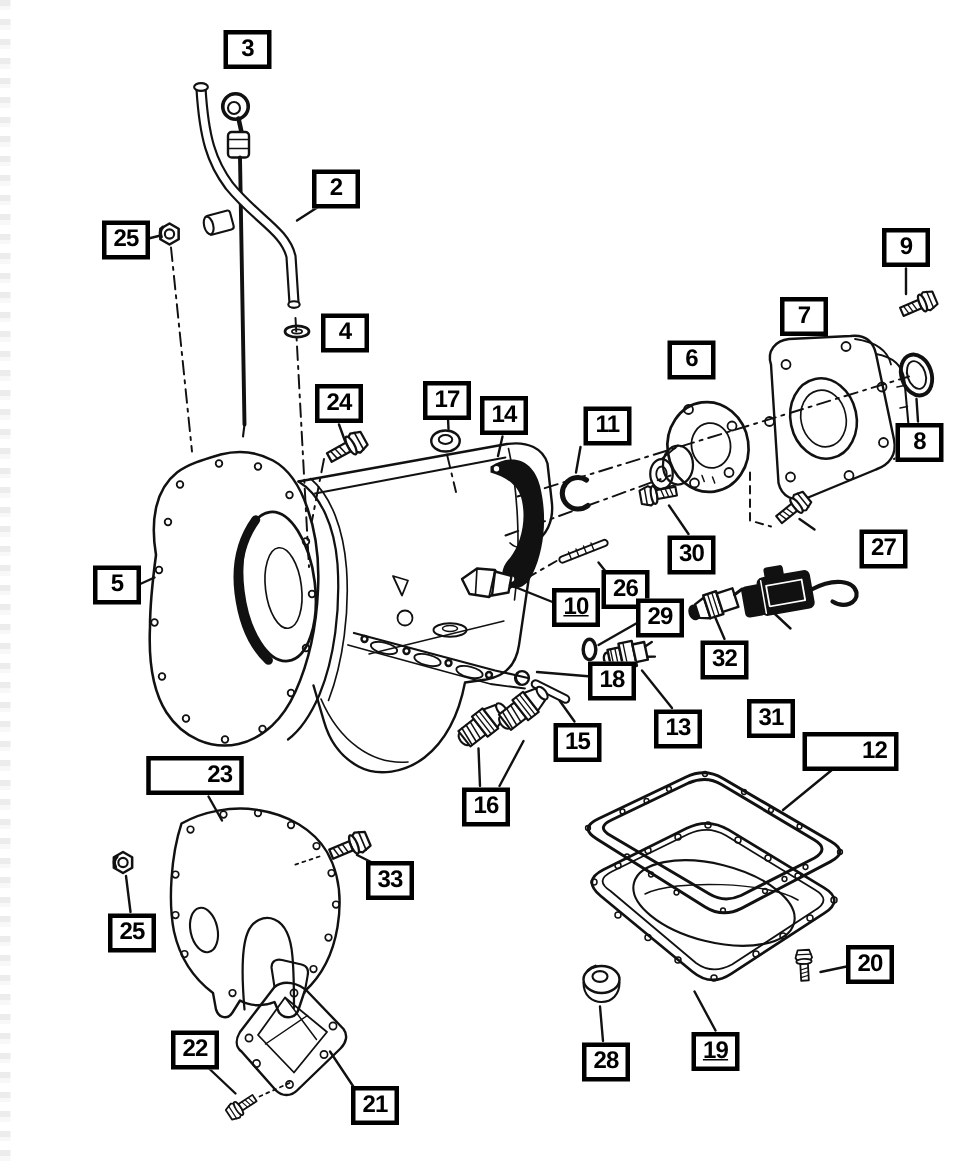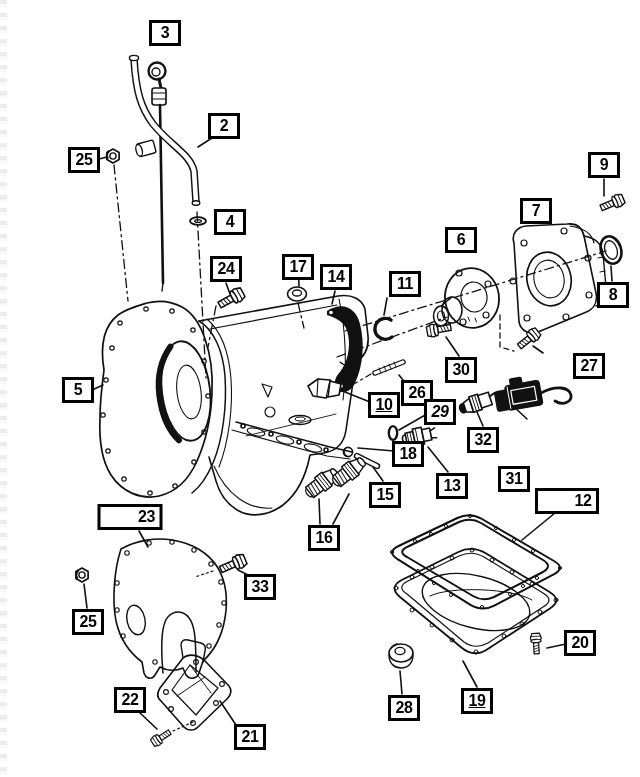--- a/index.html
+++ b/index.html
@@ -404,21 +404,21 @@
       <div class="callout" style="left: 405px; top: 284px;"><span>11</span></div>
       <div class="callout" style="left: 604px; top: 165px;"><span>9</span></div>
       <div class="callout" style="left: 536px; top: 211px;"><span>7</span></div>
       <div class="callout" style="left: 461px; top: 240px;"><span>6</span></div>
       <div class="callout" style="left: 613px; top: 295px;"><span>8</span></div>
       <div class="callout" style="left: 549px; top: 366px; margin-left: 40px;"><span>27</span></div>
       <div class="callout" style="left: 461px; top: 370px;"><span>30</span></div>
       <div class="callout" style="left: 78px; top: 390px;"><span>5</span></div>
       <div class="callout" style="left: 384px; top: 405px; text-decoration: underline;"><span>10</span></div>
       <div class="callout" style="left: 417px; top: 393px;"><span>26</span></div>
-      <div class="callout" style="left: 440px; top: 412px; font-style: italic;"><span>29</span></div>
+      <div class="callout" style="left: 440px; top: 412px;"><span>29</span></div>
       <div class="callout" style="left: 483px; top: 440px;"><span>32</span></div>
       <div class="callout" style="left: 514px; top: 433px; margin-top: 46px;"><span>31</span></div>
       <div class="callout" style="left: 408px; top: 454px;"><span>18</span></div>
       <div class="callout" style="left: 452px; top: 486px;"><span>13</span></div>
       <div class="callout" style="left: 385px; top: 495px;"><span>15</span></div>
       <div class="callout" style="left: 324px; top: 538px;"><span>16</span></div>
       <div class="callout" style="left: 567px; top: 501px; padding-left: 35px;"><span>12</span></div>
       <div class="callout" style="left: 130px; top: 517px; padding-left: 36px;"><span>23</span></div>
       <div class="callout" style="left: 260px; top: 587px;"><span>33</span></div>
       <div class="callout" style="left: 88px; top: 622px;"><span>25</span></div>

